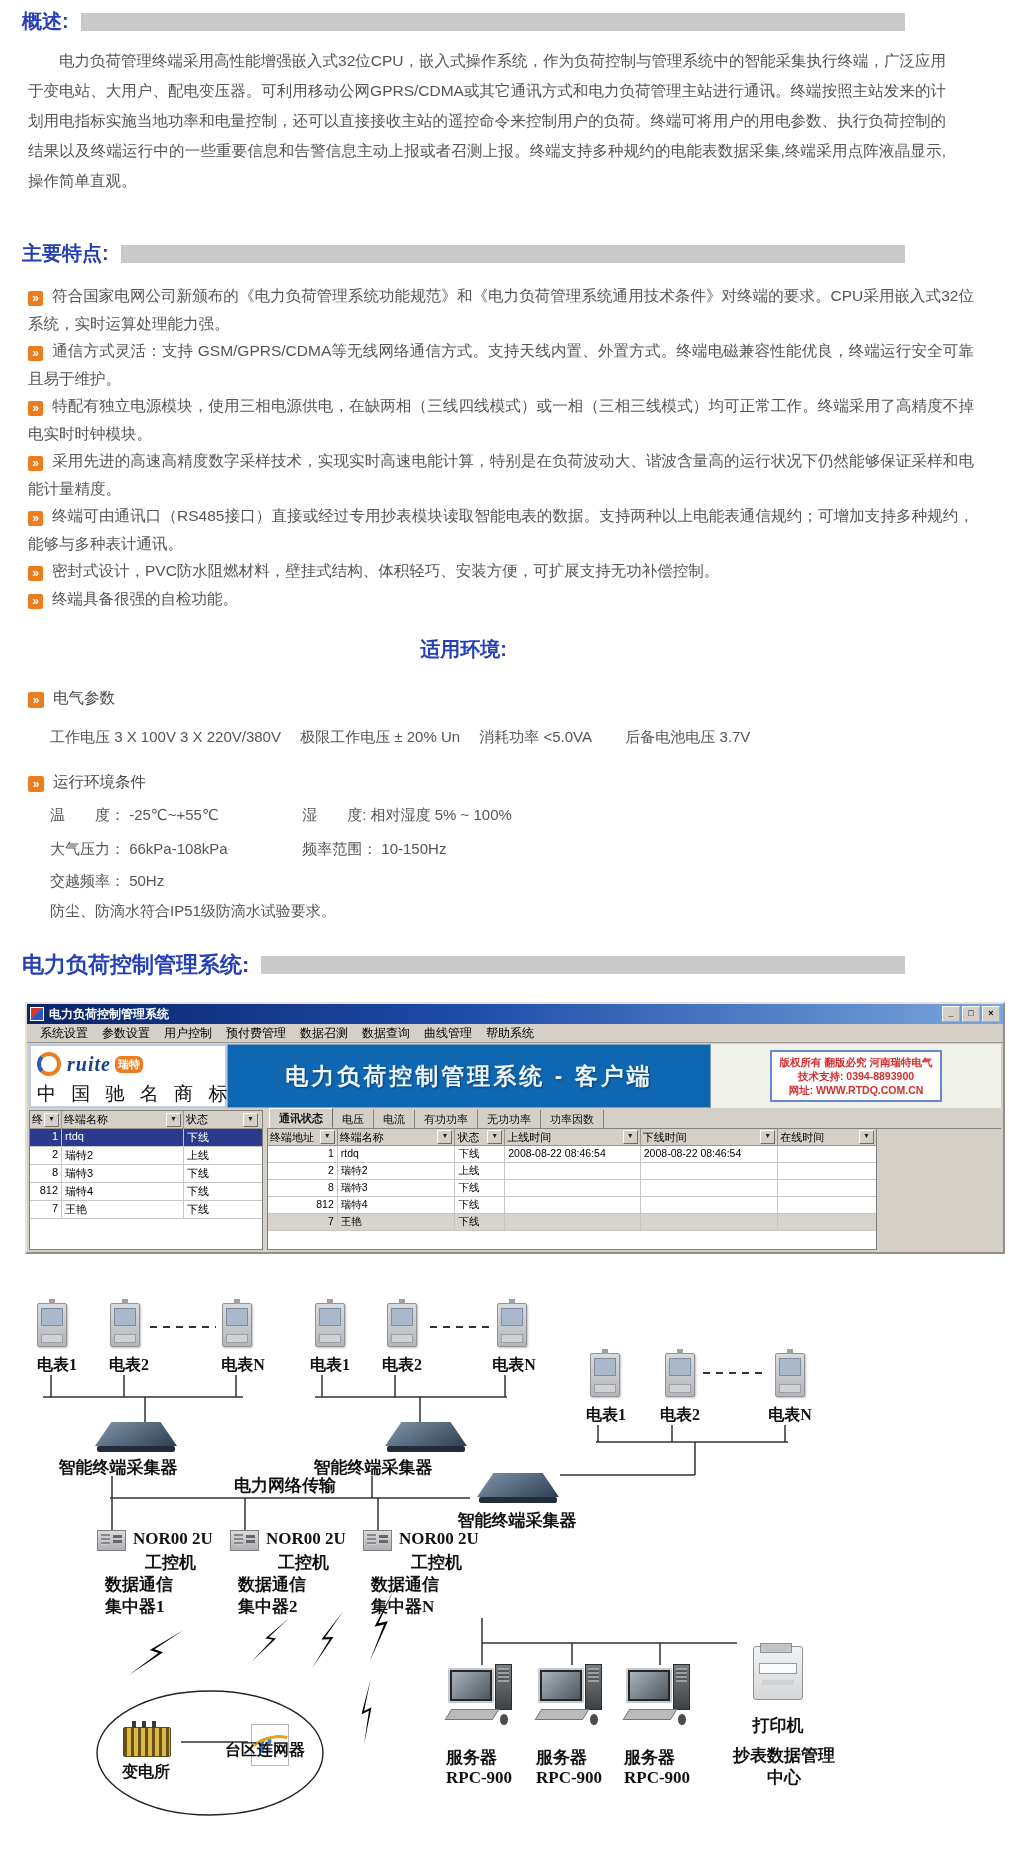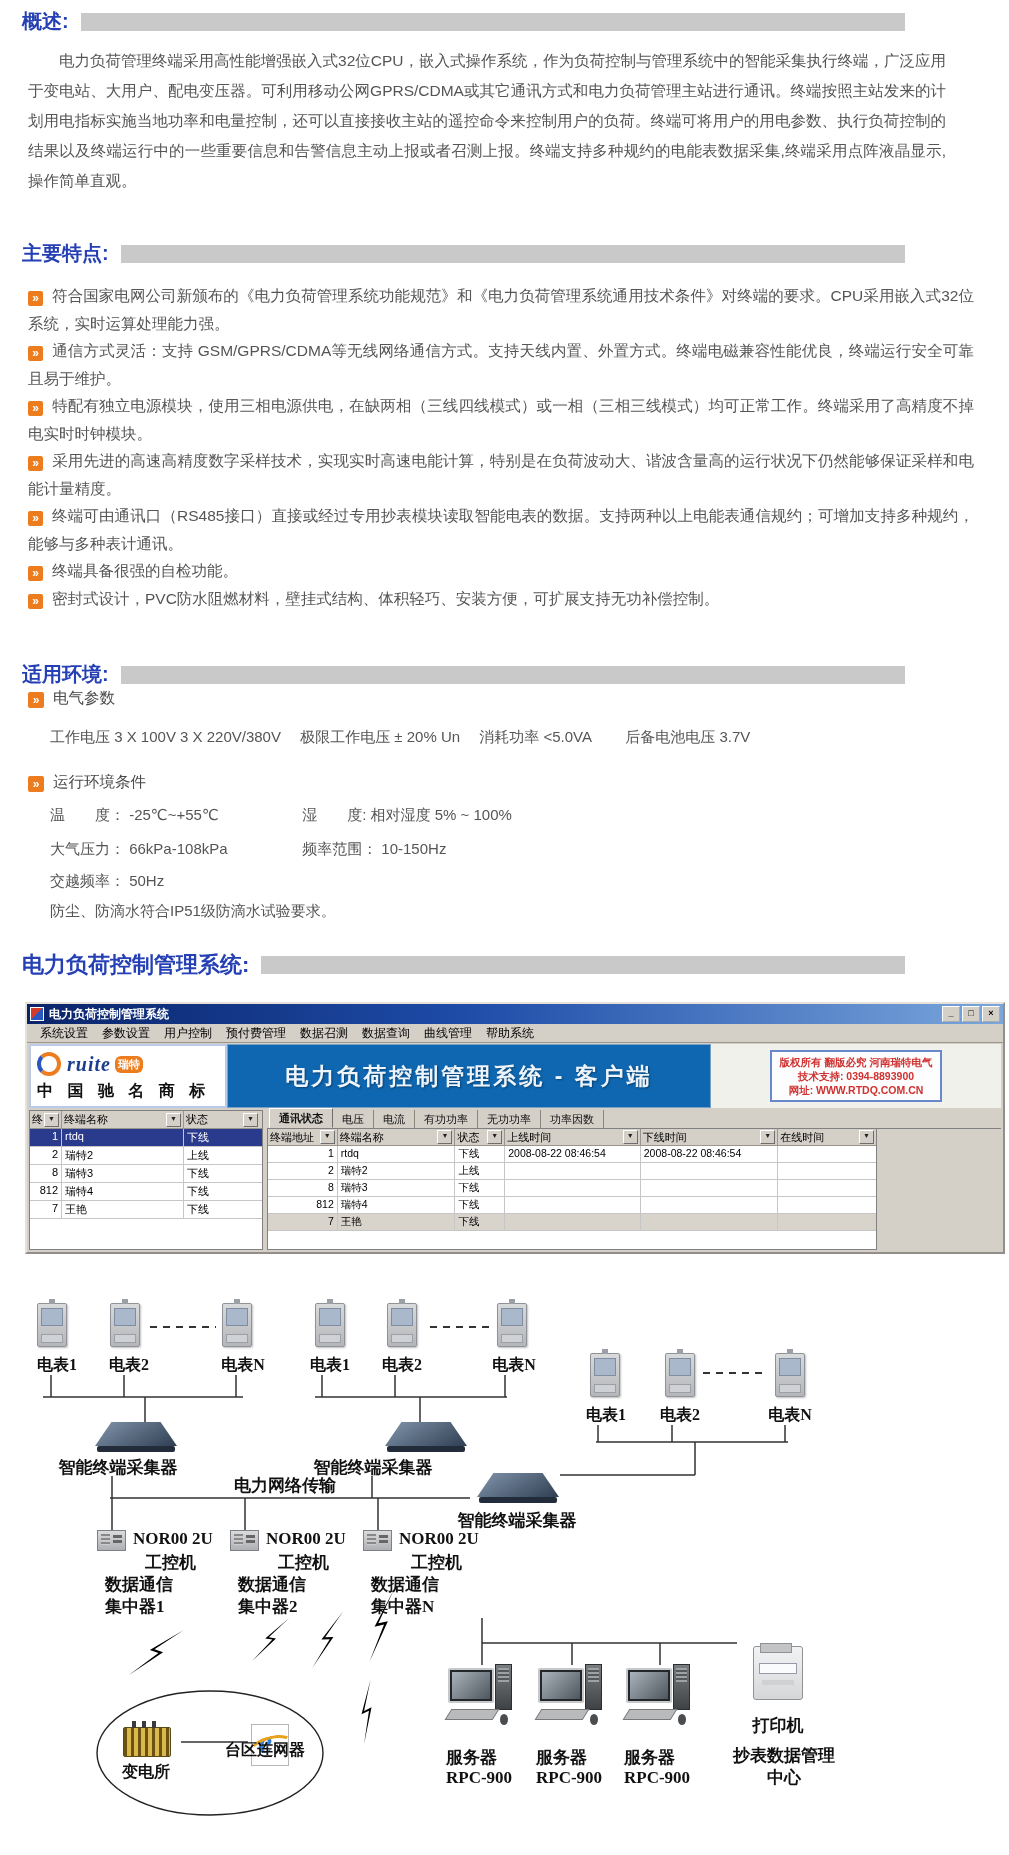--- a/index.html
+++ b/index.html
@@ -29,21 +29,21 @@
   .titletext{color:#fff;font-weight:bold;font-size:12px;flex:1;}
   .winbtn{width:16px;height:14px;background:#d4d0c8;border:1px outset #fff;font-size:9px;line-height:12px;text-align:center;margin-left:2px;color:#000;font-weight:bold;}
   .menubar{position:absolute;left:0;top:20px;right:0;height:18px;background:#d4d0c8;border-bottom:1px solid #9a968e;display:flex;align-items:center;padding-left:6px;}
   .menubar span{padding:0 7px;font-size:12px;}
   .hdr{position:absolute;left:2px;right:2px;top:40px;height:64px;display:flex;}
   .logo-box{width:198px;background:#fff;border:2px solid #b9cbe6;box-sizing:border-box;padding:4px 6px;}
   .logo-row{display:flex;align-items:center;height:28px;font-family:Liberation Serif, serif;}
   .logo-mark{width:24px;height:24px;border:4px solid #ed7c1e;border-left-color:#2a58c0;border-radius:50%;box-sizing:border-box;margin-right:6px;}
   .logo-brand{font-weight:bold;font-style:italic;font-size:20px;color:#1b3e8f;letter-spacing:1px;}
   .logo-chip{background:#ed7c1e;color:#fff;font-size:11px;font-weight:bold;padding:1px 3px;margin-left:4px;border-radius:6px;}
-  .logo-tag{font-weight:bold;color:#111;font-size:16px;letter-spacing:5px;margin-top:3px;white-space:nowrap;}
+  .logo-tag{font-weight:normal;color:#111;font-size:19px;letter-spacing:5px;margin-top:3px;white-space:nowrap;}
   .banner{flex:1;background:#0f67b1;border:1px solid #7aa0c8;display:flex;align-items:center;justify-content:center;color:#eef4fb;font-weight:bold;font-size:23px;letter-spacing:3px;text-shadow:1px 1px 2px #07406e;white-space:nowrap;}
   .info-panel{width:290px;background:#f1f1ec;display:flex;align-items:center;justify-content:center;}
   .info-box{border:2px solid #6688cc;background:#fdfdfd;padding:3px 8px;text-align:center;}
   .info-box div{color:#d03030;font-size:10.5px;font-weight:bold;line-height:14px;white-space:nowrap;}
 
   .lpanel{position:absolute;left:2px;top:106px;width:234px;bottom:2px;background:#fff;border:1px solid #808080;box-sizing:border-box;}
   .rpanel{position:absolute;left:240px;right:2px;top:106px;bottom:2px;background:#d4d0c8;}
   .lhead{display:flex;height:17px;background:#d4d0c8;border-bottom:1px solid #9a968e;}
   .hcell{display:flex;align-items:center;justify-content:space-between;border-right:1px solid #9a968e;font-size:11px;padding:0 2px;box-sizing:border-box;overflow:hidden;white-space:nowrap;}
   .dd{width:13px;height:12px;background:#d4d0c8;border:1px solid;border-color:#fff #6d6d6d #6d6d6d #fff;font-size:7px;line-height:10px;text-align:center;color:#222;flex:none;}
@@ -115,25 +115,25 @@
   <div class="sec" style="top:240px;">
     <span class="t">主要特点:</span>
     <span class="bar"></span>
   </div>
   <ul class="feat" style="top:282px;">
     <li><span class="bullet">»</span><span>符合国家电网公司新颁布的《电力负荷管理系统功能规范》和《电力负荷管理系统通用技术条件》对终端的要求。CPU采用嵌入式32位系统，实时运算处理能力强。</span></li>
     <li><span class="bullet">»</span><span>通信方式灵活：支持 GSM/GPRS/CDMA等无线网络通信方式。支持天线内置、外置方式。终端电磁兼容性能优良，终端运行安全可靠且易于维护。</span></li>
     <li><span class="bullet">»</span><span>特配有独立电源模块，使用三相电源供电，在缺两相（三线四线模式）或一相（三相三线模式）均可正常工作。终端采用了高精度不掉电实时时钟模块。</span></li>
     <li><span class="bullet">»</span><span>采用先进的高速高精度数字采样技术，实现实时高速电能计算，特别是在负荷波动大、谐波含量高的运行状况下仍然能够保证采样和电能计量精度。</span></li>
     <li><span class="bullet">»</span><span>终端可由通讯口（RS485接口）直接或经过专用抄表模块读取智能电表的数据。支持两种以上电能表通信规约；可增加支持多种规约，能够与多种表计通讯。</span></li>
+    <li><span class="bullet">»</span><span>密封式设计，PVC防水阻燃材料，壁挂式结构、体积轻巧、安装方便，可扩展支持无功补偿控制。</span></li>
     <li><span class="bullet">»</span><span>终端具备很强的自检功能。</span></li>
-    <li><span class="bullet">»</span><span>密封式设计，PVC防水阻燃材料，壁挂式结构、体积轻巧、安装方便，可扩展支持无功补偿控制。</span></li>
   </ul>
 
-  <div class="sec" style="top:661px;">
+  <div class="sec" style="top:636px;flex-direction:column;">
     <span class="t">适用环境:</span>
     <span class="bar"></span>
   </div>
   <div class="subhead" style="top:688px;">
     <span class="bullet">»</span><span>电气参数</span>
   </div>
   <div class="envline" style="top:728px;">工作电压  3 X 100V  3 X 220V/380V　 极限工作电压 ± 20% Un　 消耗功率   &lt;5.0VA　　 后备电池电压 3.7V</div>
   <div class="subhead" style="top:772px;">
     <span class="bullet">»</span><span>运行环境条件</span>
   </div>

